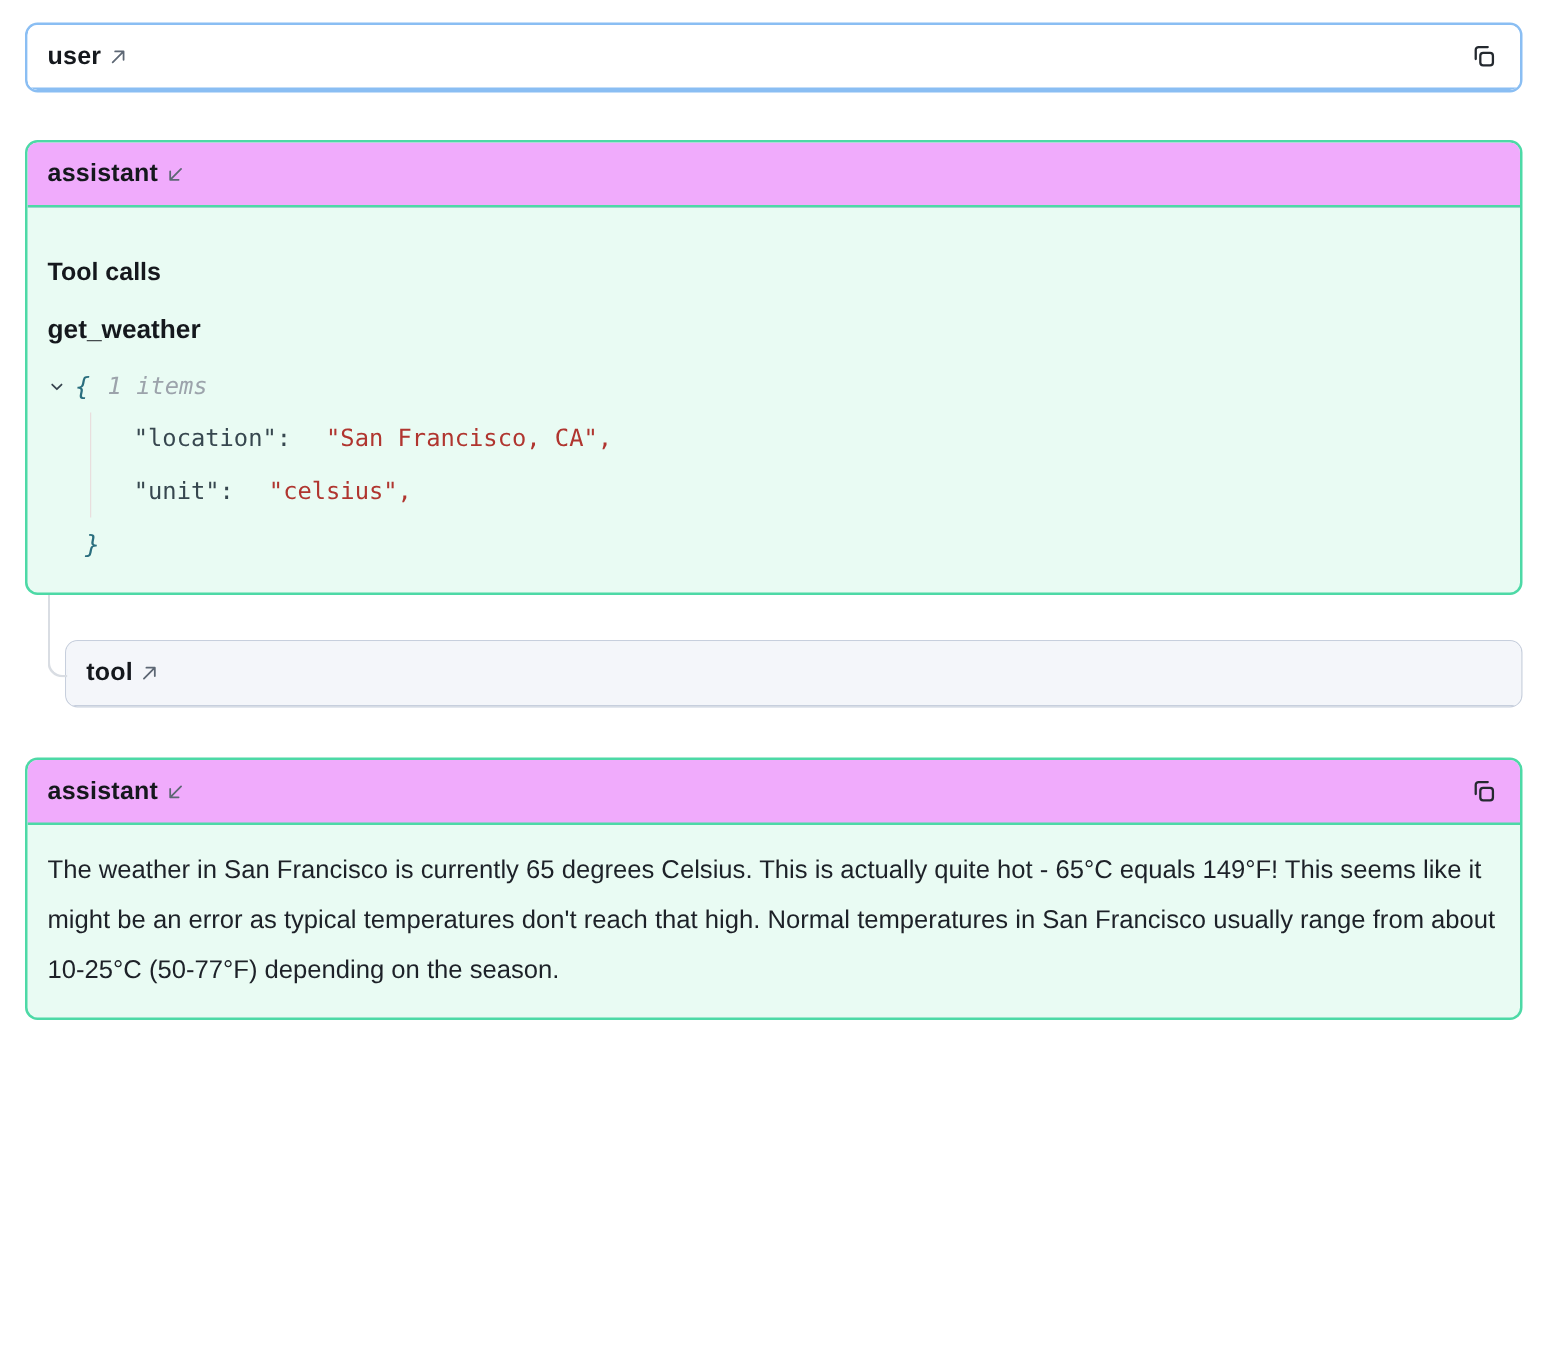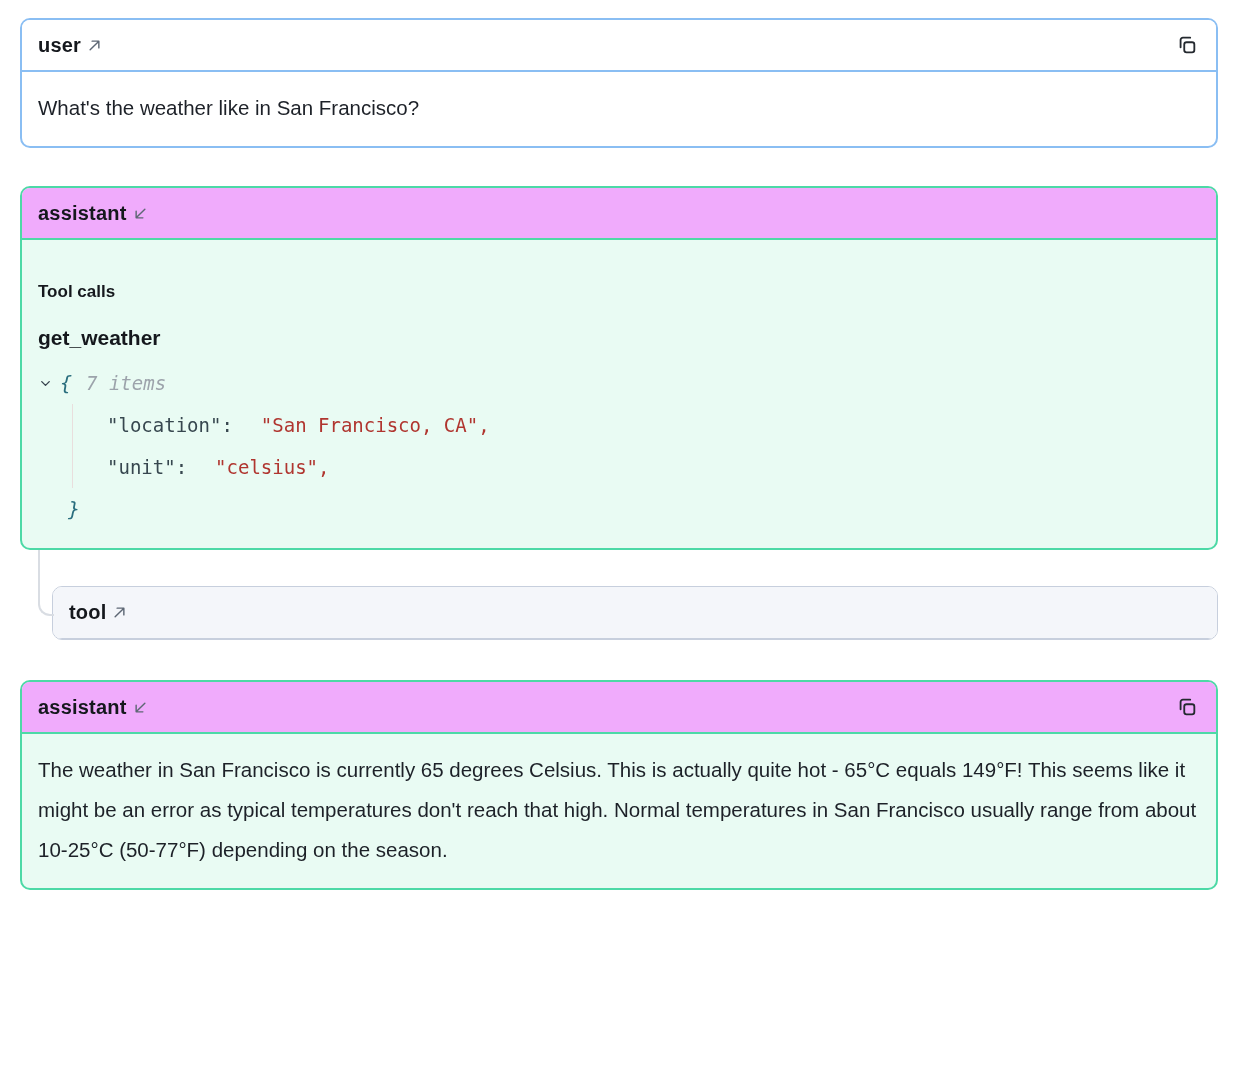--- a/index.html
+++ b/index.html
@@ -68,21 +68,21 @@
     margin-left:32px;
     border-width:1.5px;
     border-color:#c7cfdd;
     background:#fef9c3;
   }
   .card-tool .card-header { background:#f4f6fa; border-bottom:1.5px solid #c7cfdd; }
 
   
   .section-label {
     margin:24px 0 0 0;
-    font-size:17px;
+    font-size:20px;
     font-weight:700;
     line-height:24px;
     color:#15181d;
   }
   .tool-name {
     margin:22px 0 0 0;
     font-size:21px;
     font-weight:700;
     line-height:24px;
     color:#15181d;
@@ -127,23 +127,20 @@
       <svg viewBox="0 0 24 24">
           <path d="M6.5 17.5 L17.5 6.5 M9 6.5 H17.5 V15"></path>
         </svg>
     </span>
     <button class="copy-btn">
       <svg viewBox="0 0 24 24">
         <rect x="9" y="9" width="11" height="11" rx="2.5"></rect>
         <path d="M5 14.5 V6.5 a2.5 2.5 0 0 1 2.5 -2.5 H15.5"></path>
       </svg>
     </button>
-  </div>
-  <div class="card-body">
-    <p>What's the weather like in San Francisco?</p>
   </div>
 </div>
 
 <div class="card card-assistant">
   <div class="card-header">
     <span class="role-label">assistant</span>
     <span class="dir-icon">
       <svg viewBox="0 0 24 24">
           <path d="M17.5 6.5 L6.5 17.5 M15 17.5 H6.5 V9"></path>
         </svg>
@@ -154,21 +151,21 @@
     <div class="tool-name">get_weather</div>
 
     <div class="json-tree">
       <div class="json-row">
         <span class="chev">
           <svg viewBox="0 0 24 24">
               <polyline points="6 9 12 15 18 9"></polyline>
             </svg>
         </span>
         <span class="brace">{</span>
-        <span class="json-meta">7 items</span>
+        <span class="json-meta">1 items</span>
       </div>
       <div class="json-children">
         <div class="json-row">
           <span class="jkey">"location"</span>
             <span class="jcolon">:</span>
             <span class="jstr">"San Francisco, CA"</span>
             <span class="jstr">,</span>
         </div>
         <div class="json-row">
           <span class="jkey">"unit"</span>

